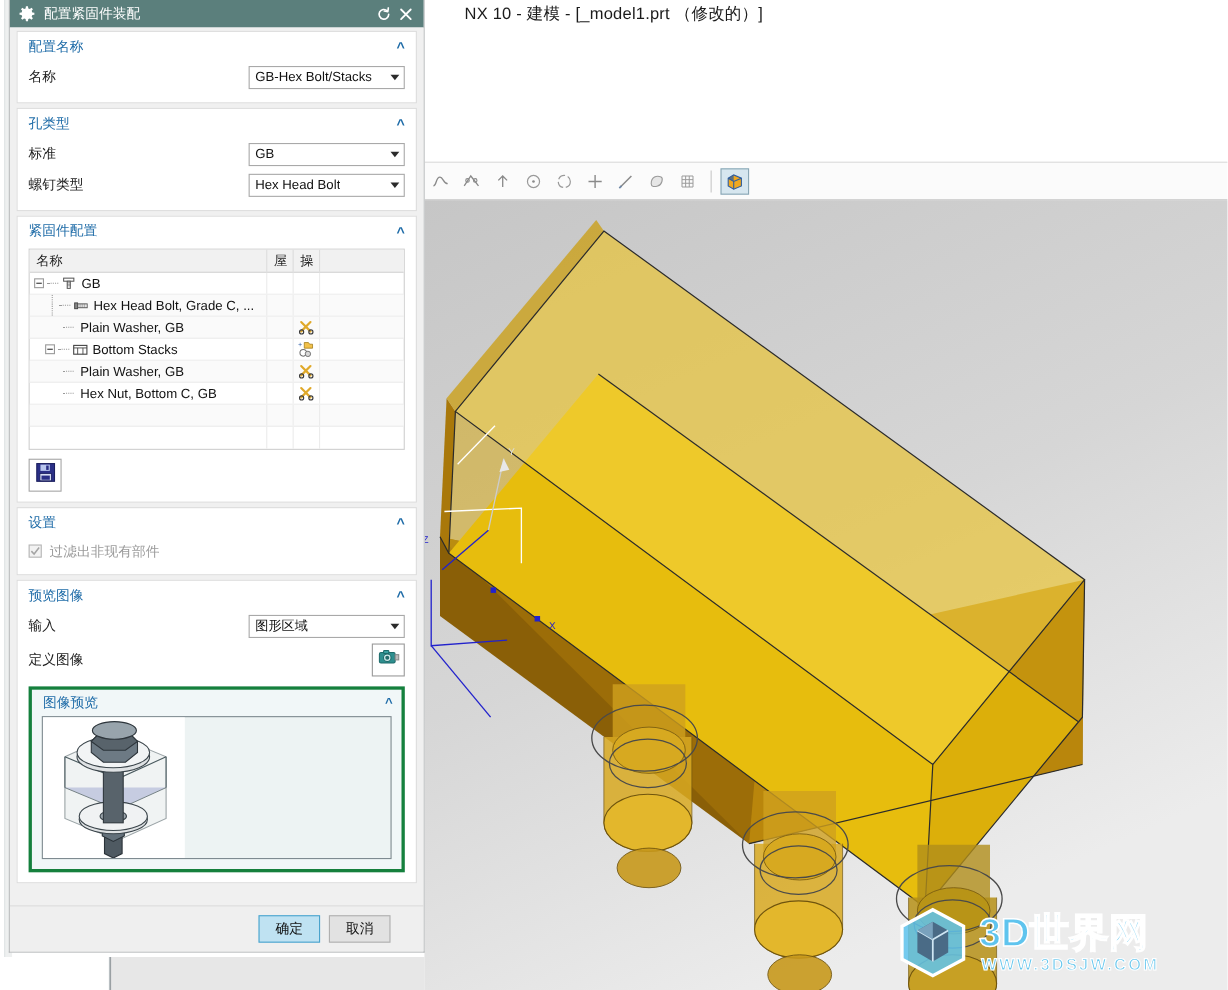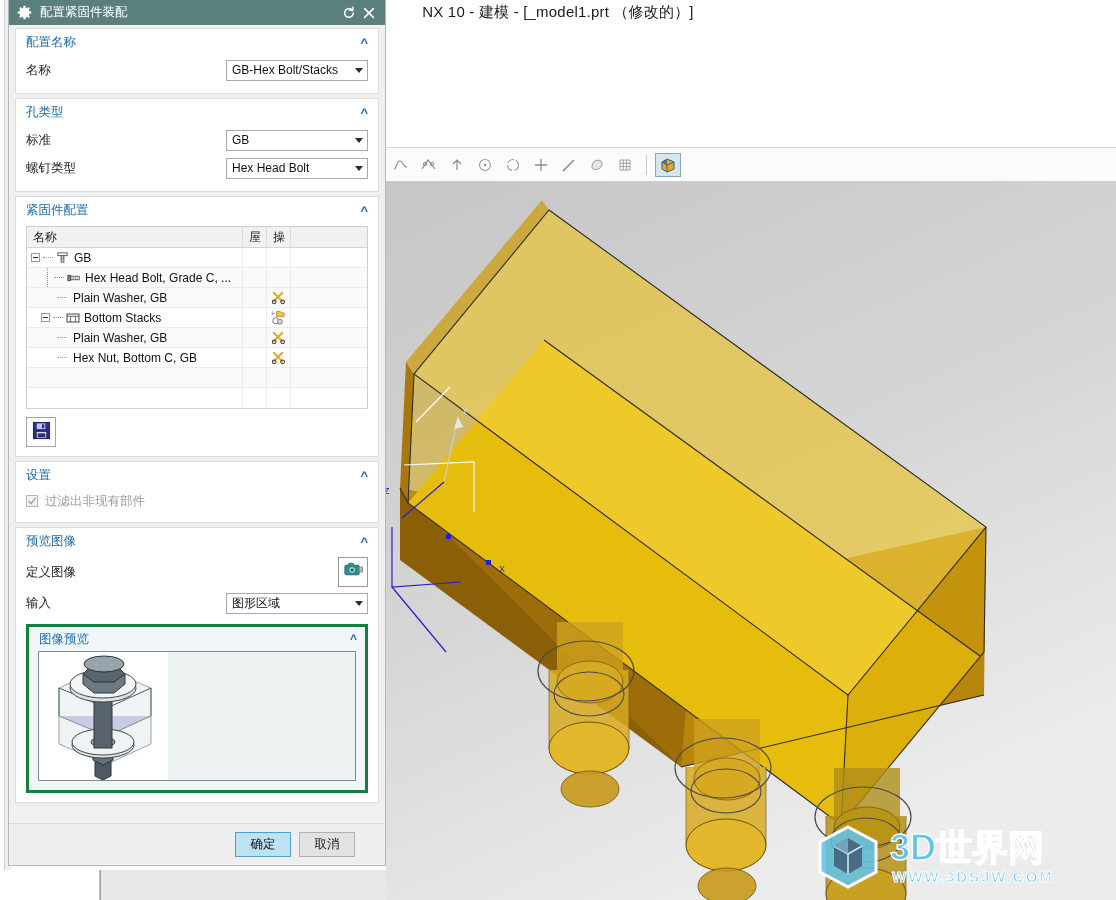--- a/index.html
+++ b/index.html
@@ -567,41 +567,41 @@
           </div>
         </div>
       </div>
 
       <div class="grp" style="margin-bottom:6px;">
         <div class="grp-head">
           <span class="grp-title">预览图像</span>
           <span class="chev">^</span>
         </div>
         <div class="grp-content">
+          <div class="row">
+            <span class="row-label">输入</span>
+            <div class="combo">
+              <span class="combo-val">图形区域</span>
+              <span class="caret"></span>
+            </div>
+          </div>
           <div class="row" style="height:34px;">
             <span class="row-label">定义图像</span>
             <div class="imgbtn">
               <span>
                 <svg width="21" height="18" viewBox="0 0 22 18">
                   <rect x="2" y="4" width="15" height="10" rx="1.5" fill="#2f8f8f" stroke="#1d6b6b"></rect>
                   <rect x="6" y="2" width="5" height="3" rx=".8" fill="#3aa0a0" stroke="#1d6b6b"></rect>
                   <circle cx="9.5" cy="9" r="3.6" fill="#cfe8e8" stroke="#1d6b6b"></circle>
                   <circle cx="9.5" cy="9" r="1.9" fill="#246b6b"></circle>
                   <rect x="17" y="6" width="3.4" height="5" fill="#bcbcbc" stroke="#8a8a8a"></rect>
                 </svg>
               </span>
             </div>
           </div>
-          <div class="row">
-            <span class="row-label">输入</span>
-            <div class="combo">
-              <span class="combo-val">图形区域</span>
-              <span class="caret"></span>
-            </div>
-          </div>
 
           <div class="subgrp">
             <div class="subgrp-head">
               <span class="subgrp-title">图像预览</span>
               <span class="chev" style="font-size:12px;">^</span>
             </div>
             <div class="preview-canvas">
               <div class="white"></div>
               <svg width="129" height="128" viewBox="0 0 129 128" style="position:absolute;left:0;top:0;">
 

